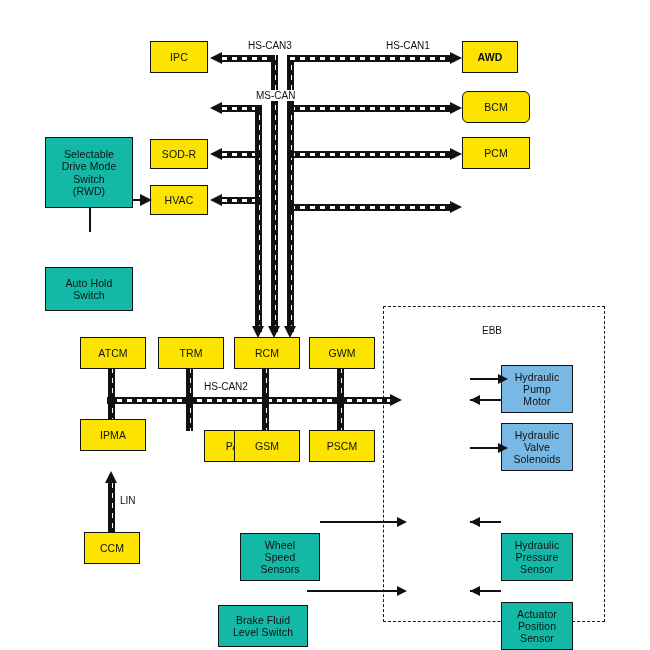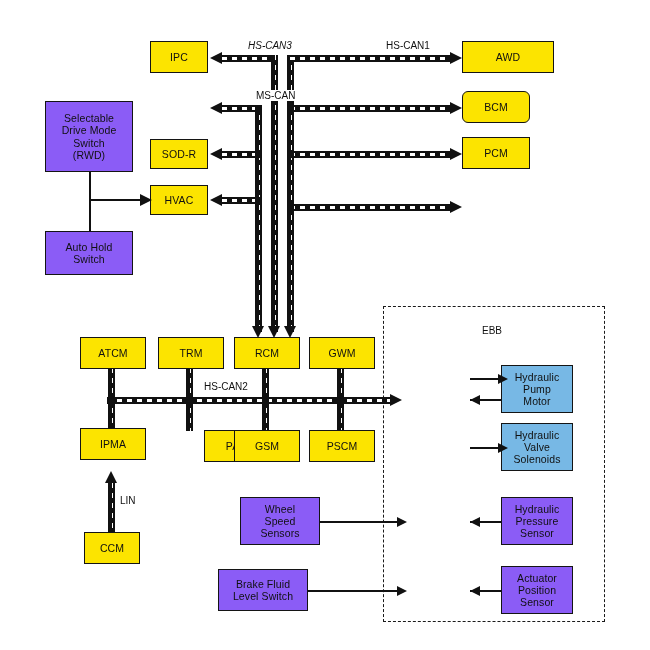--- a/index.html
+++ b/index.html
@@ -28,21 +28,21 @@
     justify-content: center;
     text-align: center;
     font-size: 10.5px;
     line-height: 12.2px;
     color: #101010;
     white-space: pre-line;
     letter-spacing: 0.1px;
     z-index: 4;
   }
   .node.yellow { background: #FCE400; }
-  .node.green  { background: #8b5cf6; }
+  .node.green  { background: #14b8a6; margin-top: 36px; }
   .node.blue   { background: #77B8E5; }
 
   
   .line {
     position: absolute;
     background: #111111;
     z-index: 2;
   }
   .hline { height: 2.4px; }
   .vline { width: 2.4px; }
@@ -158,21 +158,21 @@
 <div id="diagram">
 
   <div class="enclosure" style="left:383px; top:306px; width:222px; height:316px;"></div>
   <div class="enclosure-label" style="left:482px; top:325px;">EBB</div>
 
   <div class="bus bus-h" style="left:222px; top:55px; width:56px;"></div>
   <div class="bus-joint" style="left:271px; top:55px; width:7px; height:7px;"></div>
   <div class="bus bus-v" style="left:271px; top:55px; height:277px;"></div>
   <div class="arrow arrow-left" style="left:210px; top:52px;"></div>
   <div class="arrow arrow-down" style="left:268px; top:326px;"></div>
-  <div class="bus-label" style="left:246px; top:40px;font-style:italic;">HS-CAN3</div>
+  <div class="bus-label" style="left:246px; top:40px;">HS-CAN3</div>
 
   <div class="bus bus-v" style="left:255px; top:105px; height:227px;"></div>
   <div class="bus bus-h" style="left:222px; top:105px; width:40px;"></div>
   <div class="bus-joint" style="left:255px; top:105px; width:7px; height:7px;"></div>
   <div class="arrow arrow-left" style="left:210px; top:102px;"></div>
 
   <div class="bus bus-h" style="left:222px; top:151px; width:40px;"></div>
   <div class="bus-joint" style="left:255px; top:151px; width:7px; height:7px;"></div>
   <div class="arrow arrow-left" style="left:210px; top:148px;"></div>
 
@@ -246,37 +246,37 @@
   <div class="line hline" style="left:320px; top:521px; width:80px;"></div>
   <div class="arrow arrow-right arrow-sm" style="left:397px; top:517px;"></div>
 
   <div class="line hline" style="left:307px; top:590px; width:93px;"></div>
   <div class="arrow arrow-right arrow-sm" style="left:397px; top:586px;"></div>
 
   <div class="node yellow" style="left:150px; top:41px; width:58px; height:32px;">IPC</div>
   <div class="node yellow" style="left:150px; top:139px; width:58px; height:30px;">SOD-R</div>
   <div class="node yellow" style="left:150px; top:185px; width:58px; height:30px;">HVAC</div>
 
-  <div class="node yellow" style="left:462px; top:41px; width:92px; height:32px;">AWD</div>
+  <div class="node yellow" style="left:462px; top:41px; width:56px; height:32px;font-weight:bold;">AWD</div>
   <div class="node yellow" style="left:462px; top:91px; width:68px; height:32px;border-radius:6px;">BCM</div>
   <div class="node yellow" style="left:462px; top:137px; width:68px; height:32px;">PCM</div>
 
   <div class="node green" style="left:45px; top:101px; width:88px; height:71px;">Selectable
 Drive Mode
 Switch
 (RWD)</div>
   <div class="node green" style="left:45px; top:231px; width:88px; height:44px;">Auto Hold
 Switch</div>
 
   <div class="node yellow" style="left:158px; top:337px; width:66px; height:32px;">TRM</div>
   <div class="node yellow" style="left:80px; top:337px; width:66px; height:32px;">ATCM</div>
   <div class="node yellow" style="left:234px; top:337px; width:66px; height:32px;">RCM</div>
   <div class="node yellow" style="left:309px; top:337px; width:66px; height:32px;">GWM</div>
 
-  <div class="node yellow" style="left:80px; top:428px; width:66px; height:32px;">IPMA</div>
+  <div class="node yellow" style="left:80px; top:419px; width:66px; height:32px;">IPMA</div>
   <div class="node yellow" style="left:158px; top:430px; width:66px; height:32px;margin-left:46px;">PAM</div>
   <div class="node yellow" style="left:234px; top:430px; width:66px; height:32px;">GSM</div>
   <div class="node yellow" style="left:309px; top:430px; width:66px; height:32px;">PSCM</div>
 
   <div class="node yellow" style="left:84px; top:532px; width:56px; height:32px;">CCM</div>
 
 
   <div class="node blue" style="left:501px; top:365px; width:72px; height:48px;">Hydraulic
 Pump
 Motor</div>

